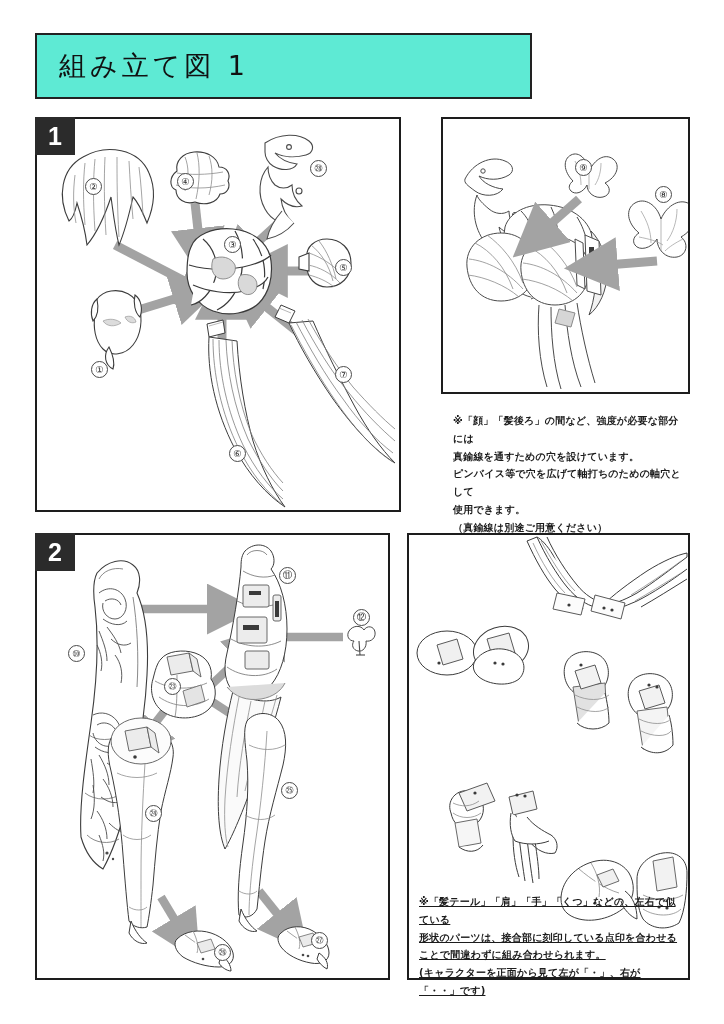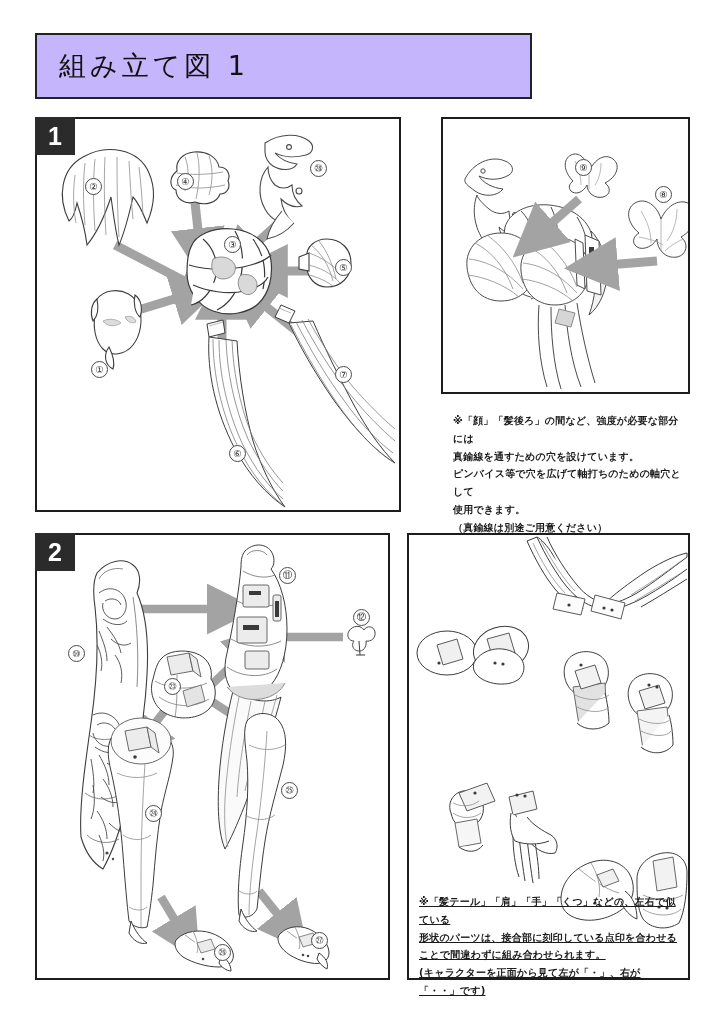--- a/index.html
+++ b/index.html
@@ -5,21 +5,21 @@
   html,body{margin:0;padding:0;background:#ffffff;}
   body{
     width:724px;height:1024px;position:relative;overflow:hidden;
     font-family:"DejaVu Sans","Liberation Sans",sans-serif;
     color:#1a1a1a;
   }
 
   
   .title-box{
     position:absolute;left:35px;top:33px;width:497px;height:66px;
-    border:2px solid #222;box-sizing:border-box;background:#c4b5fd;
+    border:2px solid #222;box-sizing:border-box;background:#5eead4;
     display:flex;align-items:center;
   }
   .title-text{
     font-size:27px;letter-spacing:4px;padding-left:22px;color:#111;
     font-family:"DejaVu Sans","Liberation Sans",sans-serif;
   }
 
   
   .panel{position:absolute;box-sizing:border-box;border:2.5px solid #1d1d1d;background:#fff;}
   .panel-main{}

